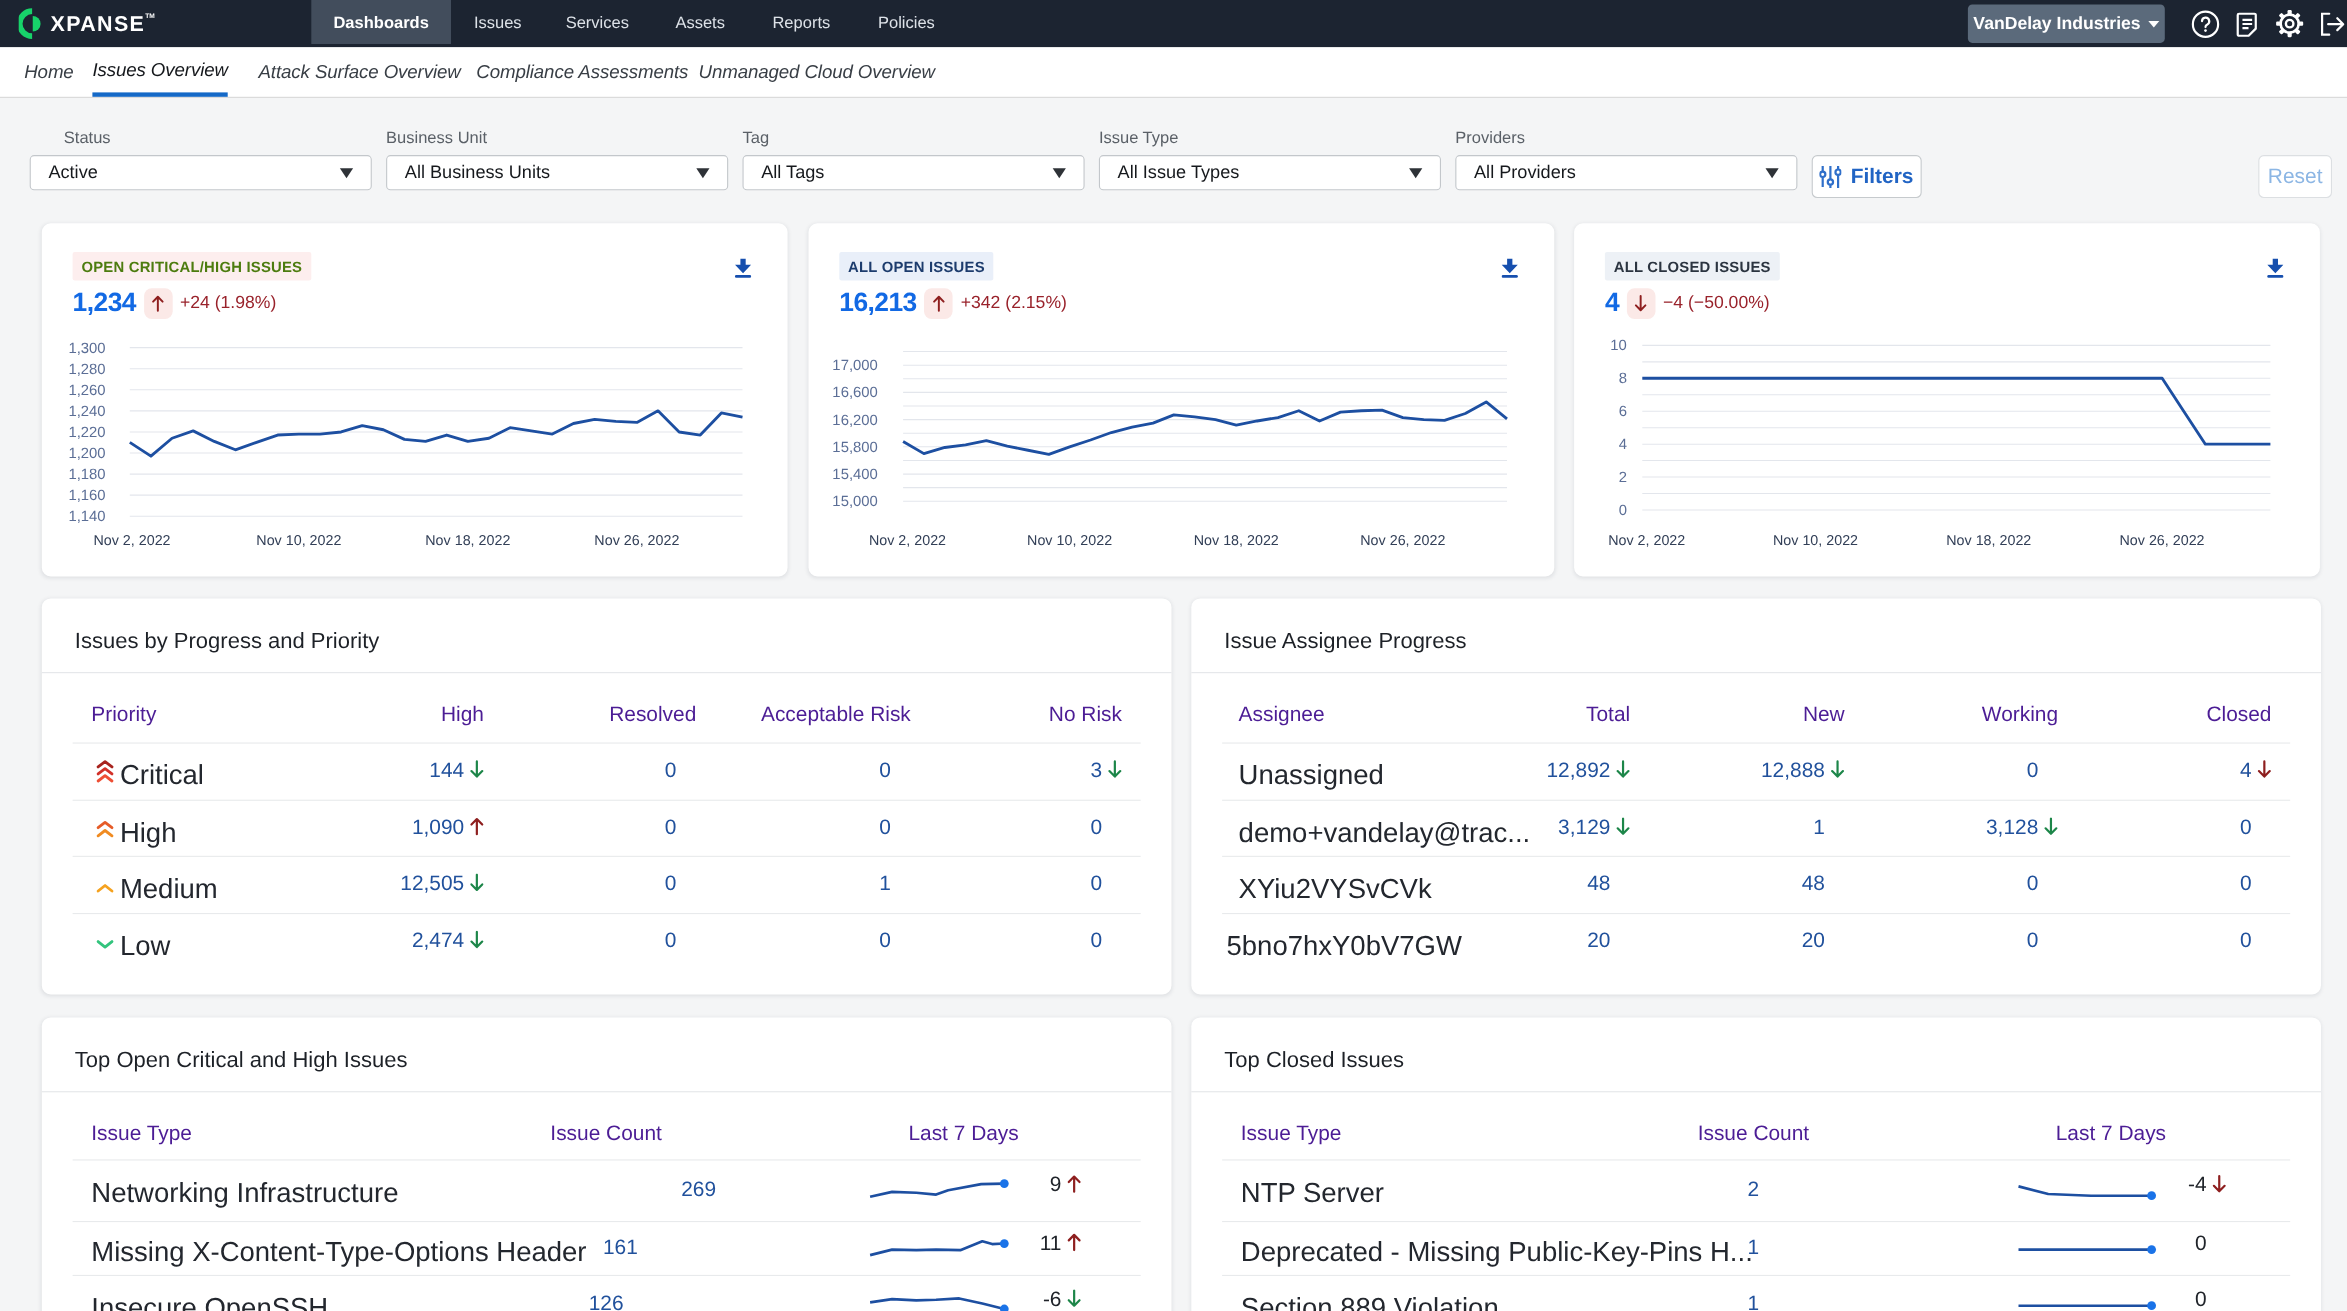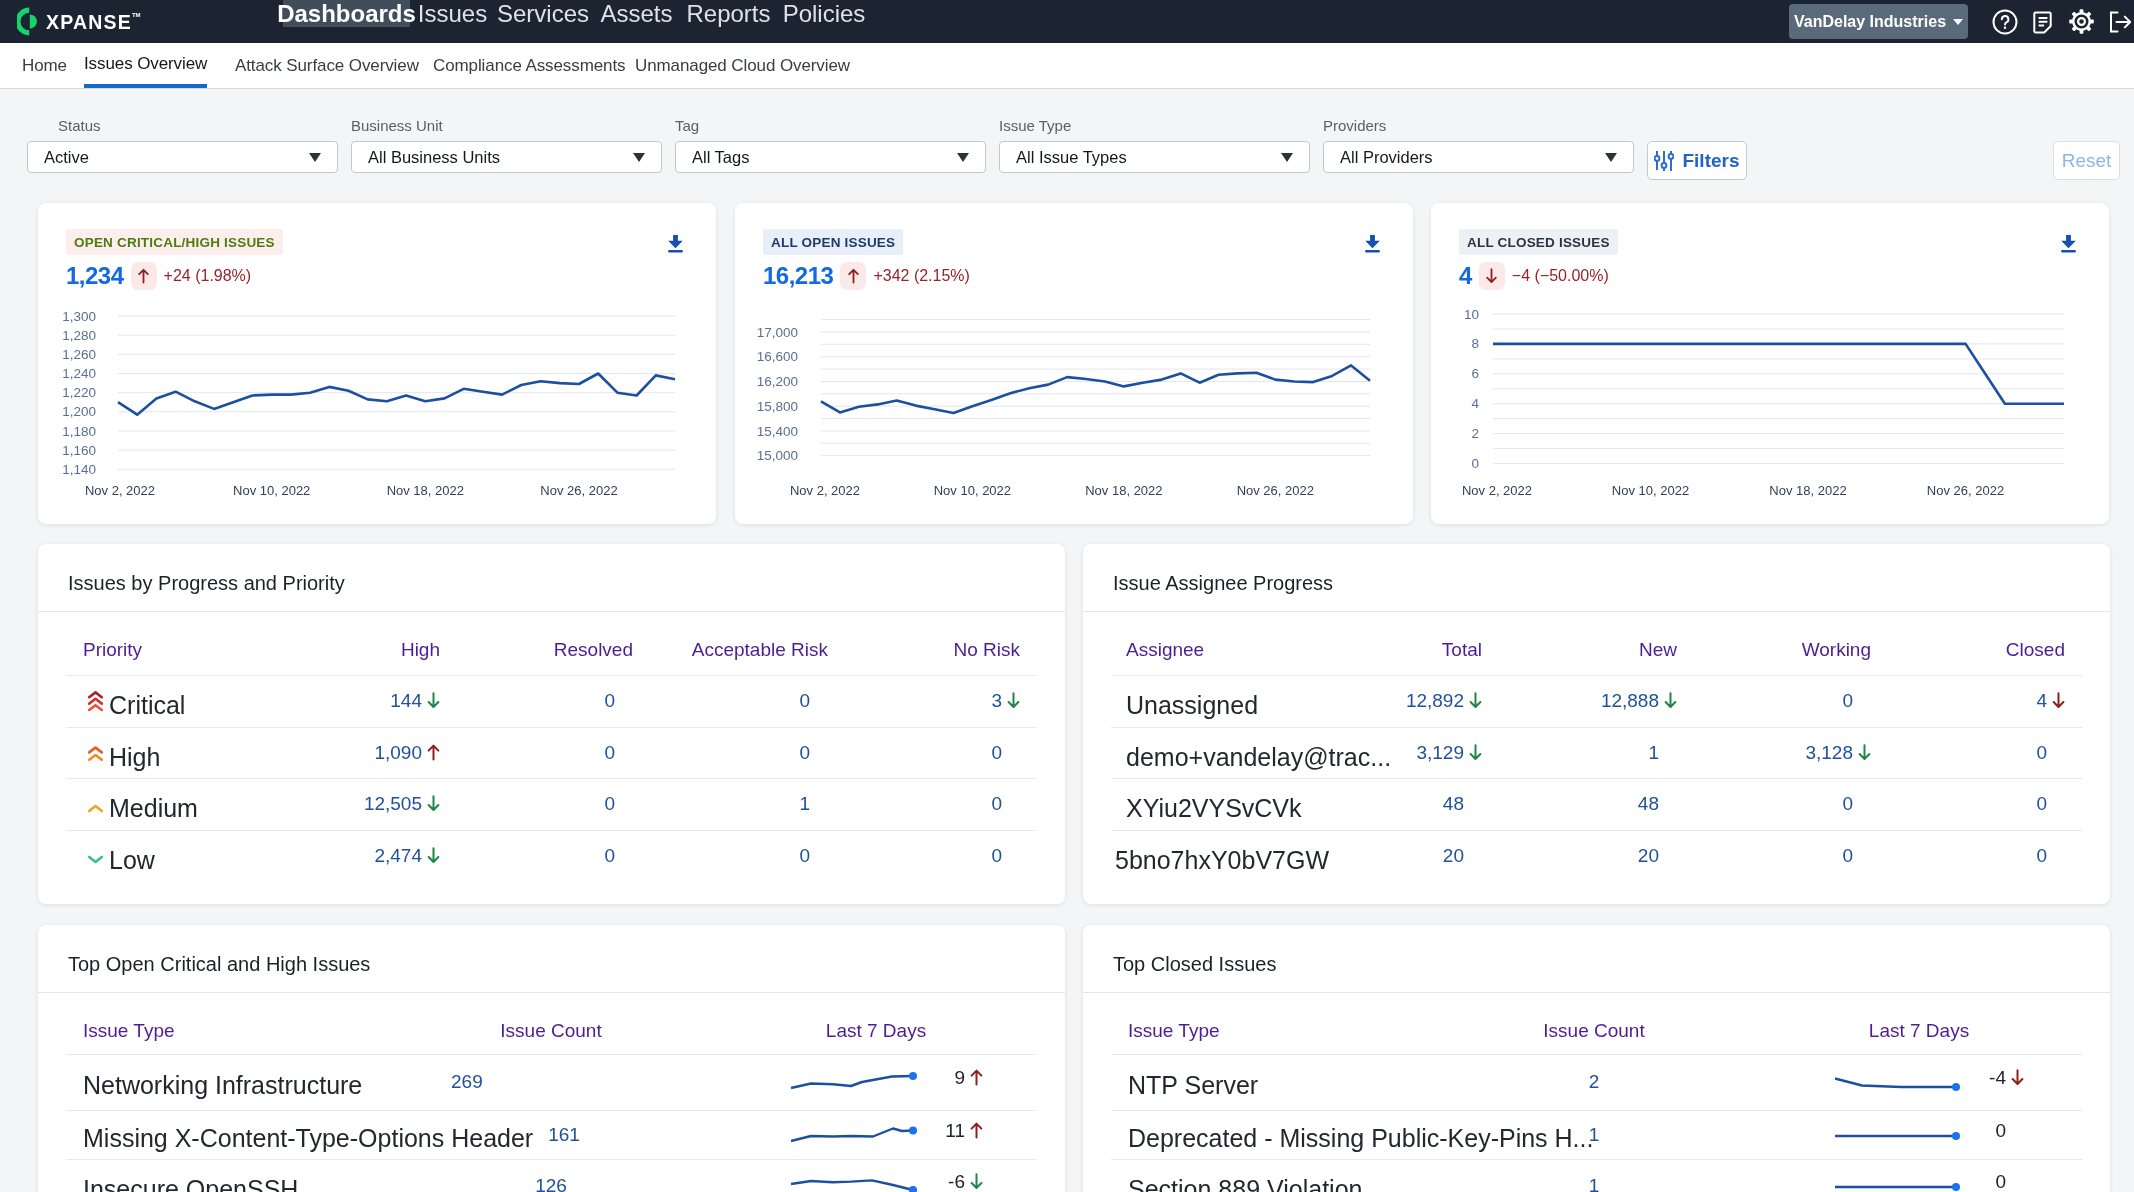--- a/index.html
+++ b/index.html
@@ -1,27 +1,27 @@
 <!DOCTYPE html>
 <html><head>
 <meta charset="utf-8">
 <style>
 * { margin:0; padding:0; box-sizing:border-box; }
 html,body { width:2134px; height:1192px; overflow:hidden; }
 body { font-family:"Liberation Sans", sans-serif; background:#f4f5f6; position:relative; }
 .abs { position:absolute; }
 
 #navbar { position:absolute; left:0; top:0; width:2134px; height:43px; background:#1c2431; }
-.navtab { position:absolute; top:0; height:27px; display:flex; align-items:center; justify-content:center; color:#dde2e8; font-size:24px; }
+.navtab { position:absolute; top:0; height:40px; display:flex; align-items:center; justify-content:center; color:#dde2e8; font-size:15px; }
 #tab-dash { background:#424d5c; color:#fff; font-weight:bold; }
 #org-btn { position:absolute; left:1789px; top:4px; width:179px; height:35px; background:#5b6a7b; border-radius:4px; color:#fff; font-size:16px; font-weight:bold; display:flex; align-items:center; justify-content:center; gap:7px; white-space:nowrap; }
 .caret-down { width:0; height:0; border-left:6px solid transparent; border-right:6px solid transparent; border-top:7px solid #fff; }
 
 #subnav { position:absolute; left:0; top:43px; width:2134px; height:46px; background:#fff; border-bottom:1px solid #d8d8d8; }
-.subitem { position:absolute; top:0; height:45px; display:flex; align-items:center; font-size:17px; letter-spacing:-0.1px; color:#383e45; white-space:nowrap; }
+.subitem { position:absolute; top:0; height:45px; display:flex; align-items:center; font-size:17px; letter-spacing:-0.1px; color:#383e45; white-space:nowrap;font-style:italic; }
 .subitem.active { color:#15181c; border-bottom:4px solid #1569c7; padding-top:0px; }
 
 .flabel { position:absolute; top:117px; font-size:15px; color:#5a6067; }
 .fselect { position:absolute; top:141px; width:311px; height:32px; background:#fff; border:1px solid #c3c7cb; border-radius:4px; display:flex; align-items:center; padding:0 16px; font-size:16.5px; color:#15181c; }
 .fselect .caret { margin-left:auto; width:0; height:0; border-left:6.5px solid transparent; border-right:6.5px solid transparent; border-top:9px solid #2e3237; }
 #filters-btn { position:absolute; left:1647px; top:141px; width:100px; height:39px; background:#fff; border:1px solid #c6cacd; border-radius:5px; display:flex; align-items:center; justify-content:center; gap:8px; font-size:19px; font-weight:bold; color:#2164c4; }
 #reset-btn { position:absolute; left:2053px; top:141px; width:67px; height:39px; background:#fff; border:1px solid #dcdfe2; border-radius:5px; display:flex; align-items:center; justify-content:center; font-size:19px; color:#8cb6e4; }
 
 .card { position:absolute; background:#fff; border-radius:8px; box-shadow:0 1px 4px rgba(20,30,50,0.10); }
 .chart-card { top:203px; width:678px; height:321px; }
@@ -359,21 +359,21 @@
 <div class="card" style="left:38px; top:925px; width:1027px; height:330px;">
 <div class="tcard-title">Top Open Critical and High Issues</div>
 <div class="tdivider" style="top:67px;"></div>
 <div class="th" style="left:45px; top:95px;">Issue Type</div>
 <div class="th" style="left:413px; top:95px; width:200px; text-align:center;">Issue Count</div>
 <div class="th" style="left:738px; top:95px; width:200px; text-align:center;">Last 7 Days</div>
 <div class="rowline" style="top:129px;"></div>
 <div class="rowline" style="top:185px;"></div>
 <div class="rowline" style="top:233.8px;"></div>
 <div class="td-name" style="left:45px; top:146px;">Networking Infrastructure</div>
-<div class="num-cell" style="left:413px; top:146px; width:200px; text-align:left;">269</div>
+<div class="num-cell" style="left:413px; top:146px; width:200px; text-align:right;">269</div>
 <svg class="abs" style="left:751px; top:144px;" width="130" height="26" viewBox="0 0 130 26">
       <polyline points="2,19 22,14.5 44,15.3 62,17 73,13 103,7.5 124,7" fill="none" stroke="#1d4fa1" stroke-width="2.4" stroke-linejoin="round"></polyline>
       <circle cx="124" cy="7" r="4" fill="#1a73e8"></circle>
     </svg>
 <div class="num-cell" style="left:727px; top:142px; width:200px; color:#20242a;">9</div>
 <div class="arrow ar-r" style="position:absolute; left:930px; top:142px; width:16px; text-align:center;"><svg width="13" height="17" viewBox="0 0 13 17" style="vertical-align:-2px;">
         <path d="M6.5 15.4 V2 M1.6 6.6 L6.5 1.6 L11.4 6.6" stroke="currentColor" stroke-width="2" fill="none" stroke-linejoin="round" stroke-linecap="round"></path>
       </svg></div>
 <div class="td-name" style="left:45px; top:199px;">Missing X-Content-Type-Options Header</div>
 <div class="num-cell" style="left:426px; top:199px; width:200px; text-align:center;">161</div>

